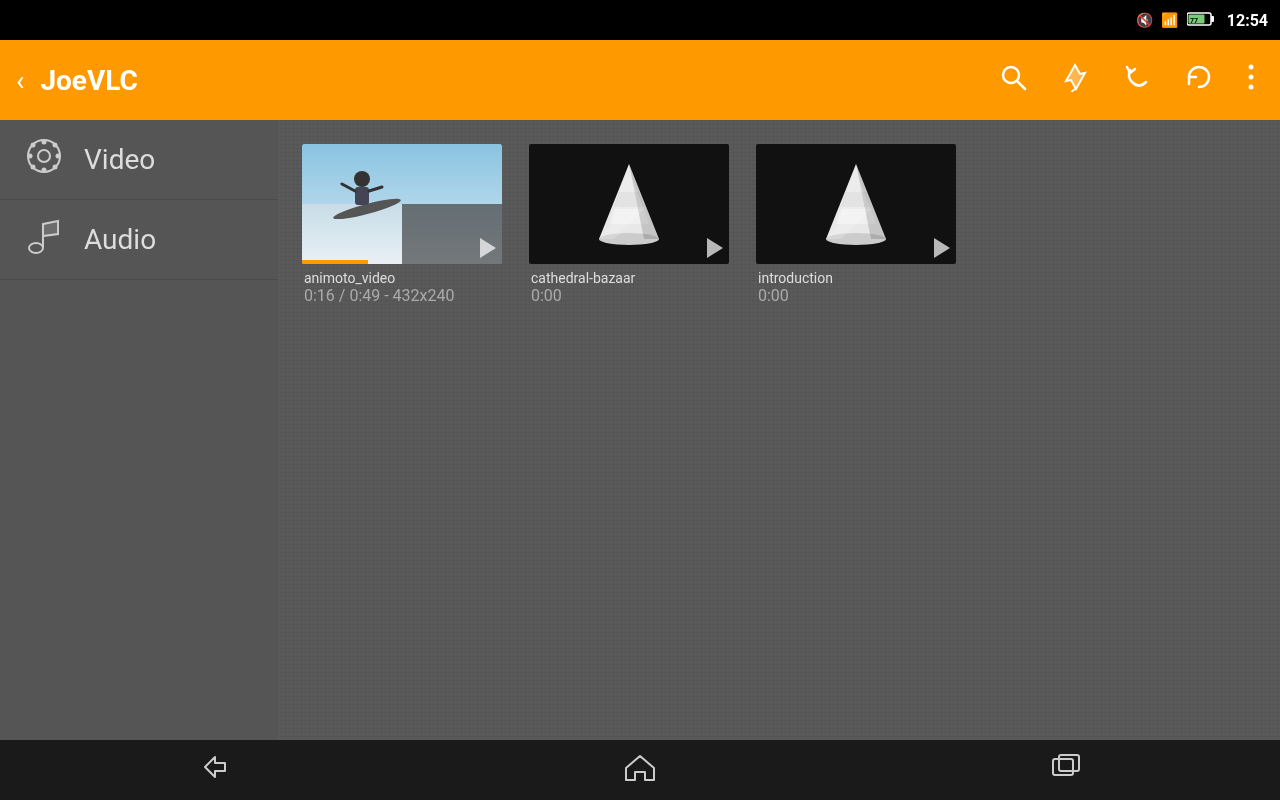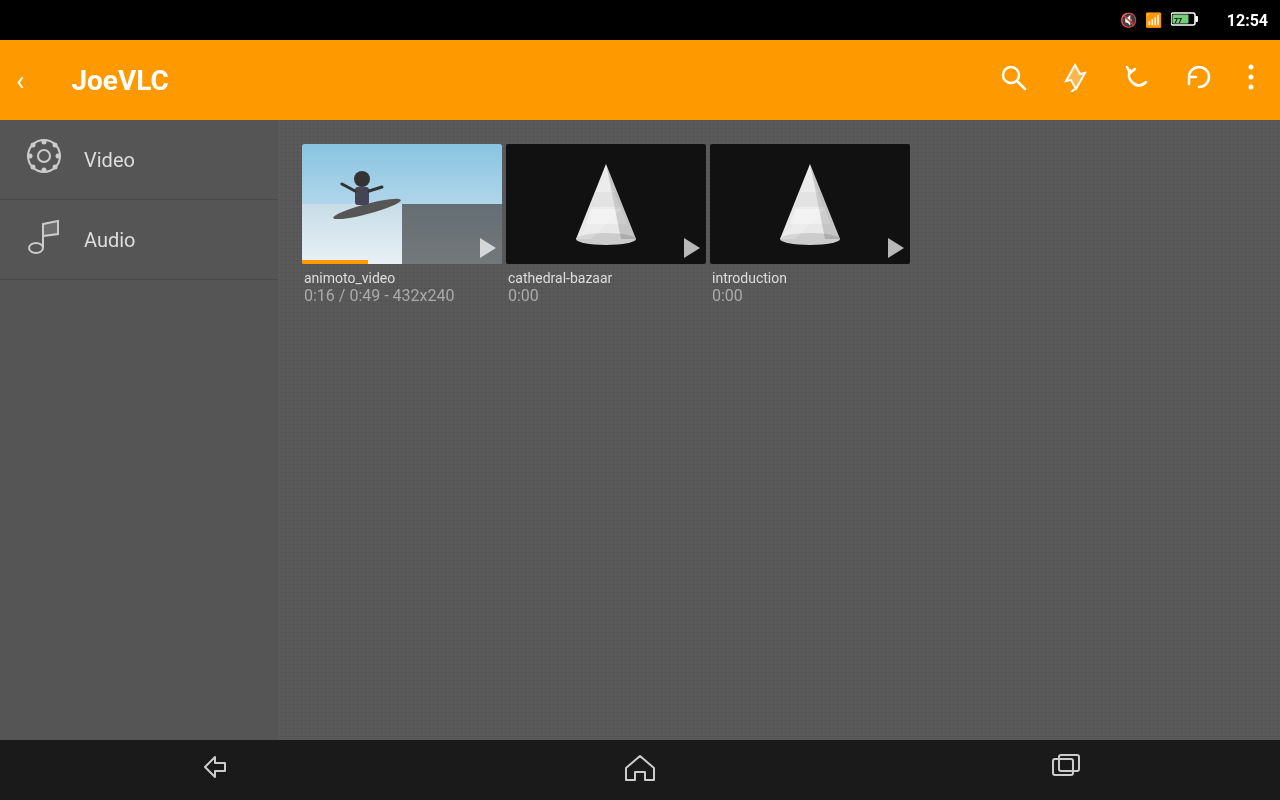--- a/index.html
+++ b/index.html
@@ -24,21 +24,21 @@
       gap: 8px;
     }
     .status-icon {
       color: #fff;
       font-size: 14px;
     }
     #clock {
       color: #fff;
       font-size: 16px;
       font-weight: bold;
-      margin-left: 20px;
+      margin-left: 4px;
     }
     #battery-icon {
       color: #f97316;
       font-size: 14px;
     }
 
     
     #app-bar {
       width: 100%;
       height: 80px;
@@ -51,21 +51,20 @@
     #back-chevron {
       color: #fff;
       font-size: 28px;
       cursor: pointer;
     }
     #app-title {
       color: #fff;
       font-size: 28px;
       font-weight: bold;
       flex: 1;
-      margin-left: 31px;
     }
     .appbar-icon {
       color: #fff;
       font-size: 28px;
       cursor: pointer;
       padding: 8px;
     }
 
     
     #main-layout {
@@ -92,21 +91,21 @@
       border-bottom: 1px solid #4a4a4a;
     }
     .sidebar-icon {
       font-size: 30px;
       color: #ccc;
       width: 40px;
       text-align: center;
     }
     .sidebar-label {
       color: #ddd;
-      font-size: 20px;
+      font-size: 28px;
     }
 
     
     #content-area {
       flex: 1;
       background: #5a5a5a;
       background-image: repeating-linear-gradient(
         0deg,
         transparent,
         transparent 3px,
@@ -117,21 +116,21 @@
         90deg,
         transparent,
         transparent 3px,
         rgba(0,0,0,0.05) 3px,
         rgba(0,0,0,0.05) 4px
       );
       padding: 24px;
       display: flex;
       flex-wrap: wrap;
       align-content: flex-start;
-      gap: 4px;
+      gap: 27px;
     }
 
     
     .media-tile {
       display: flex;
       flex-direction: column;
       width: 200px;
       cursor: pointer;
     }
     .media-thumb {

